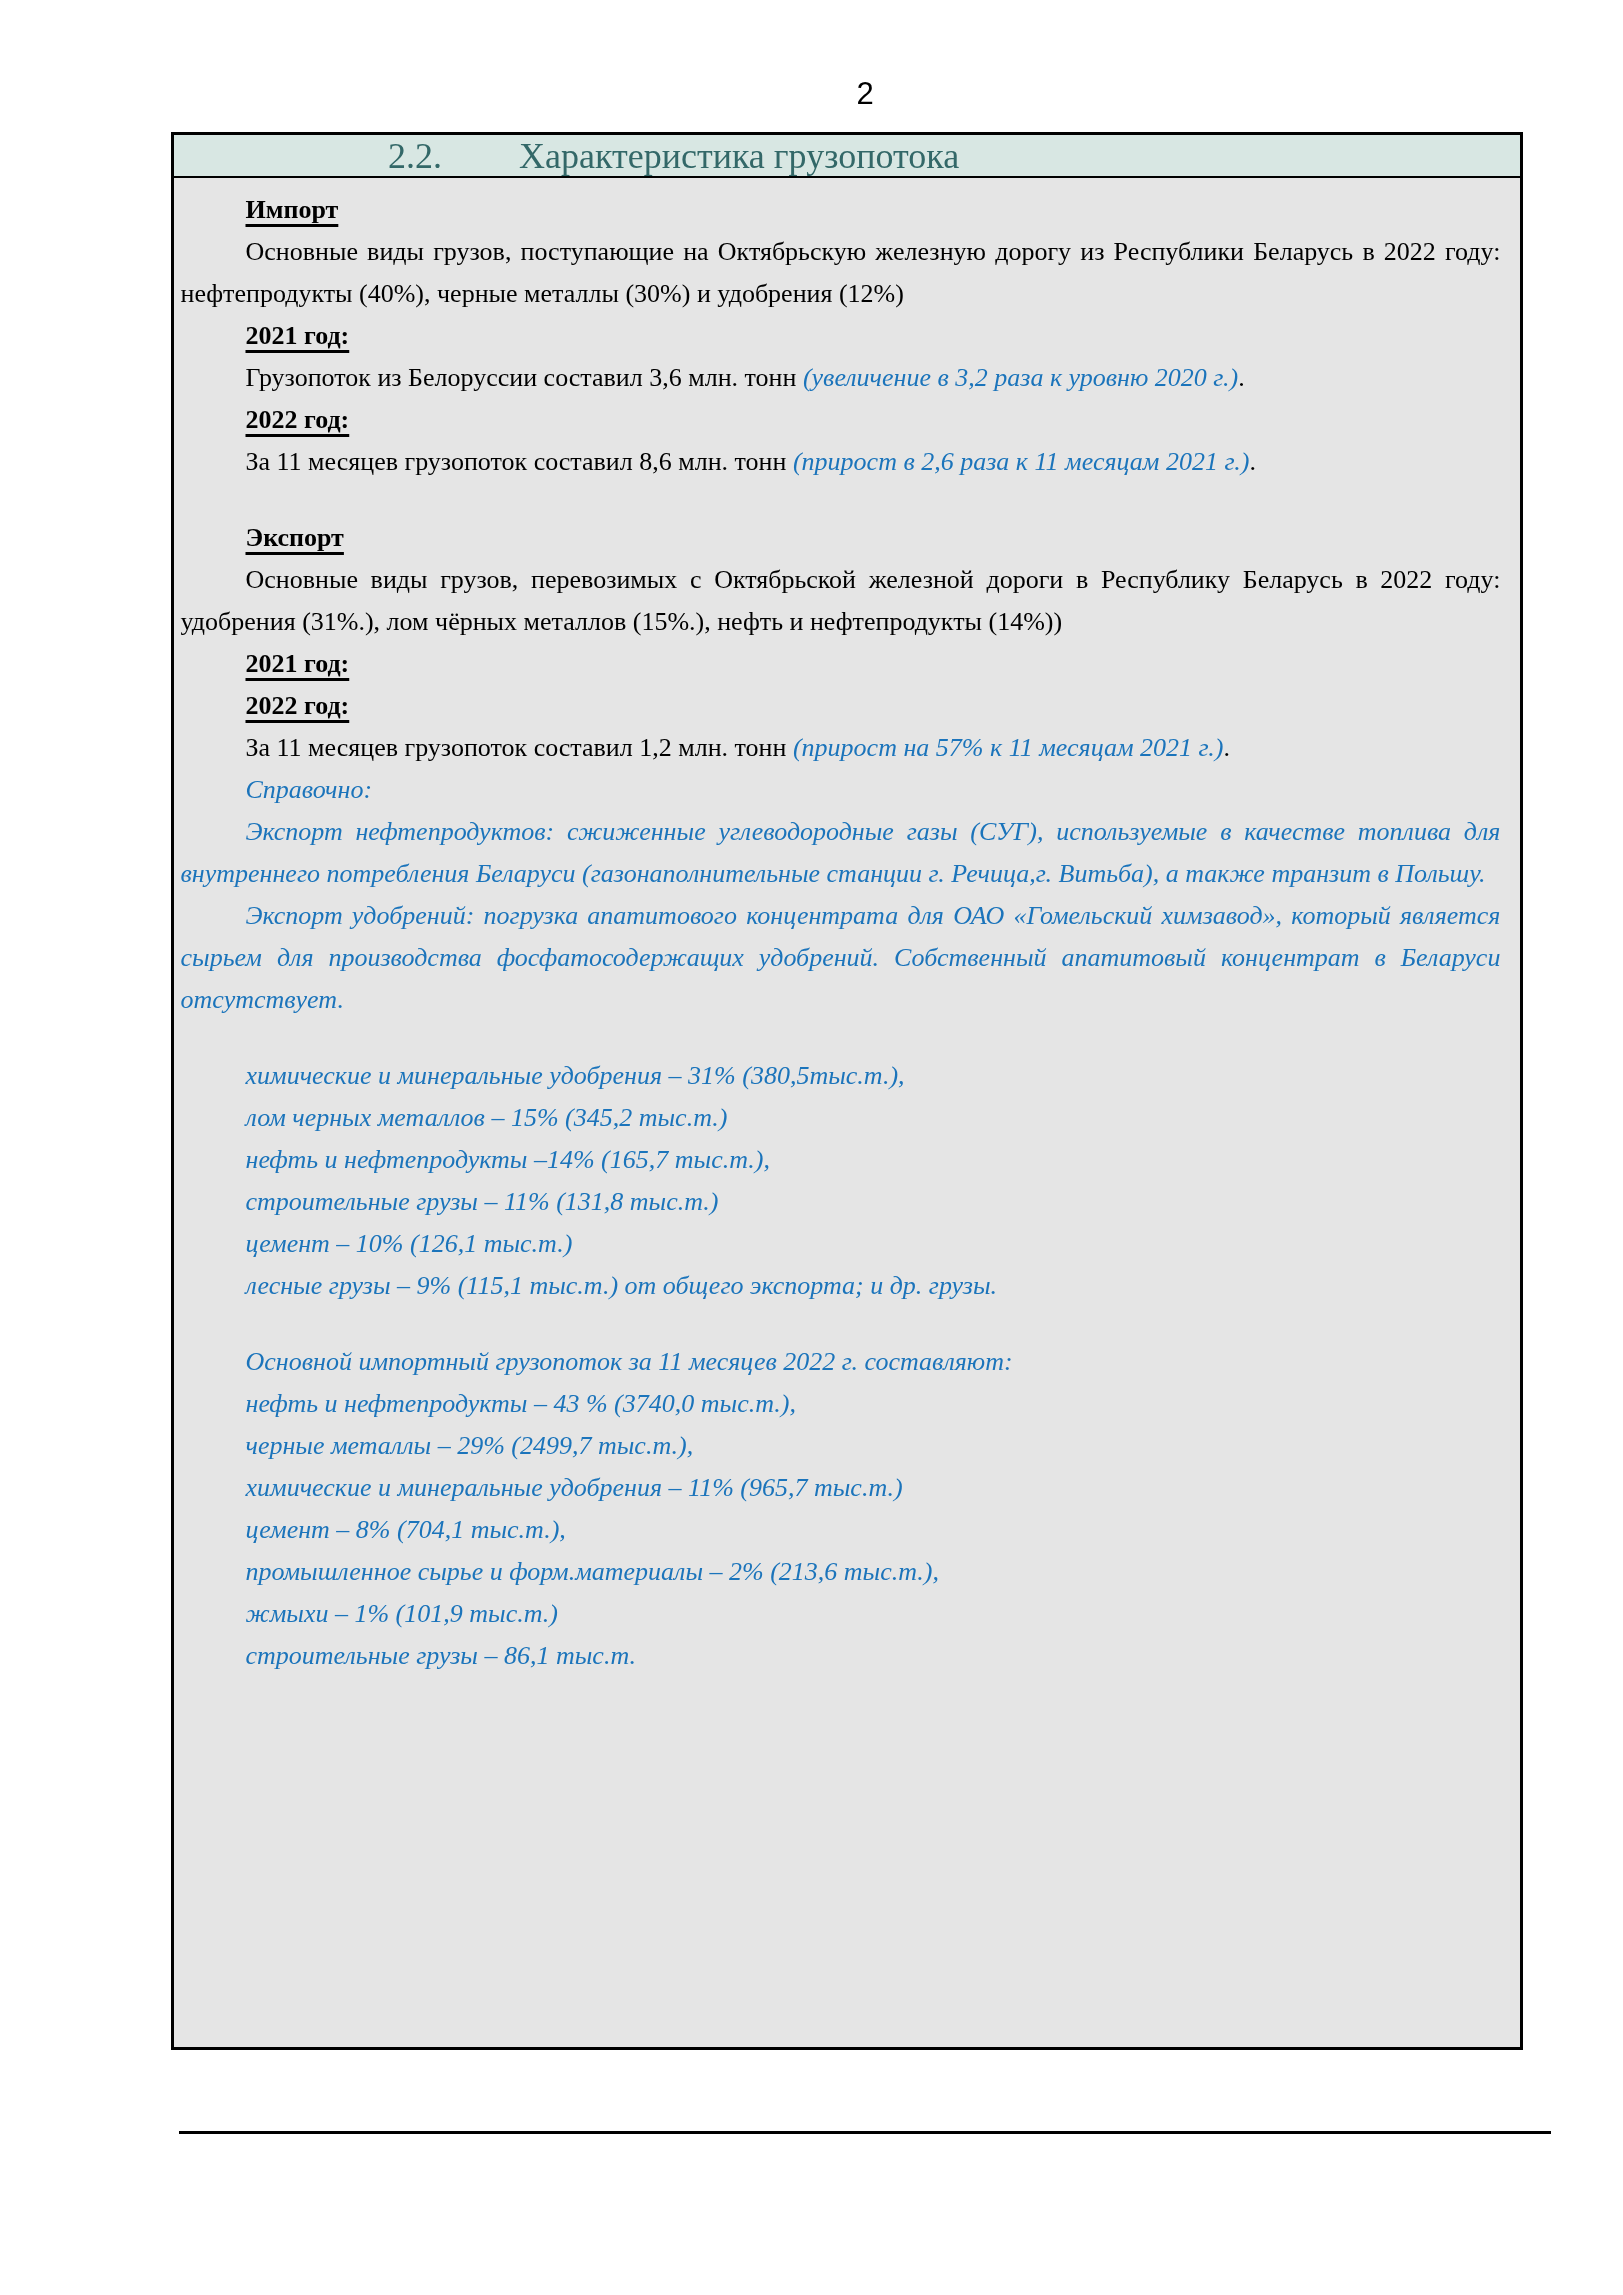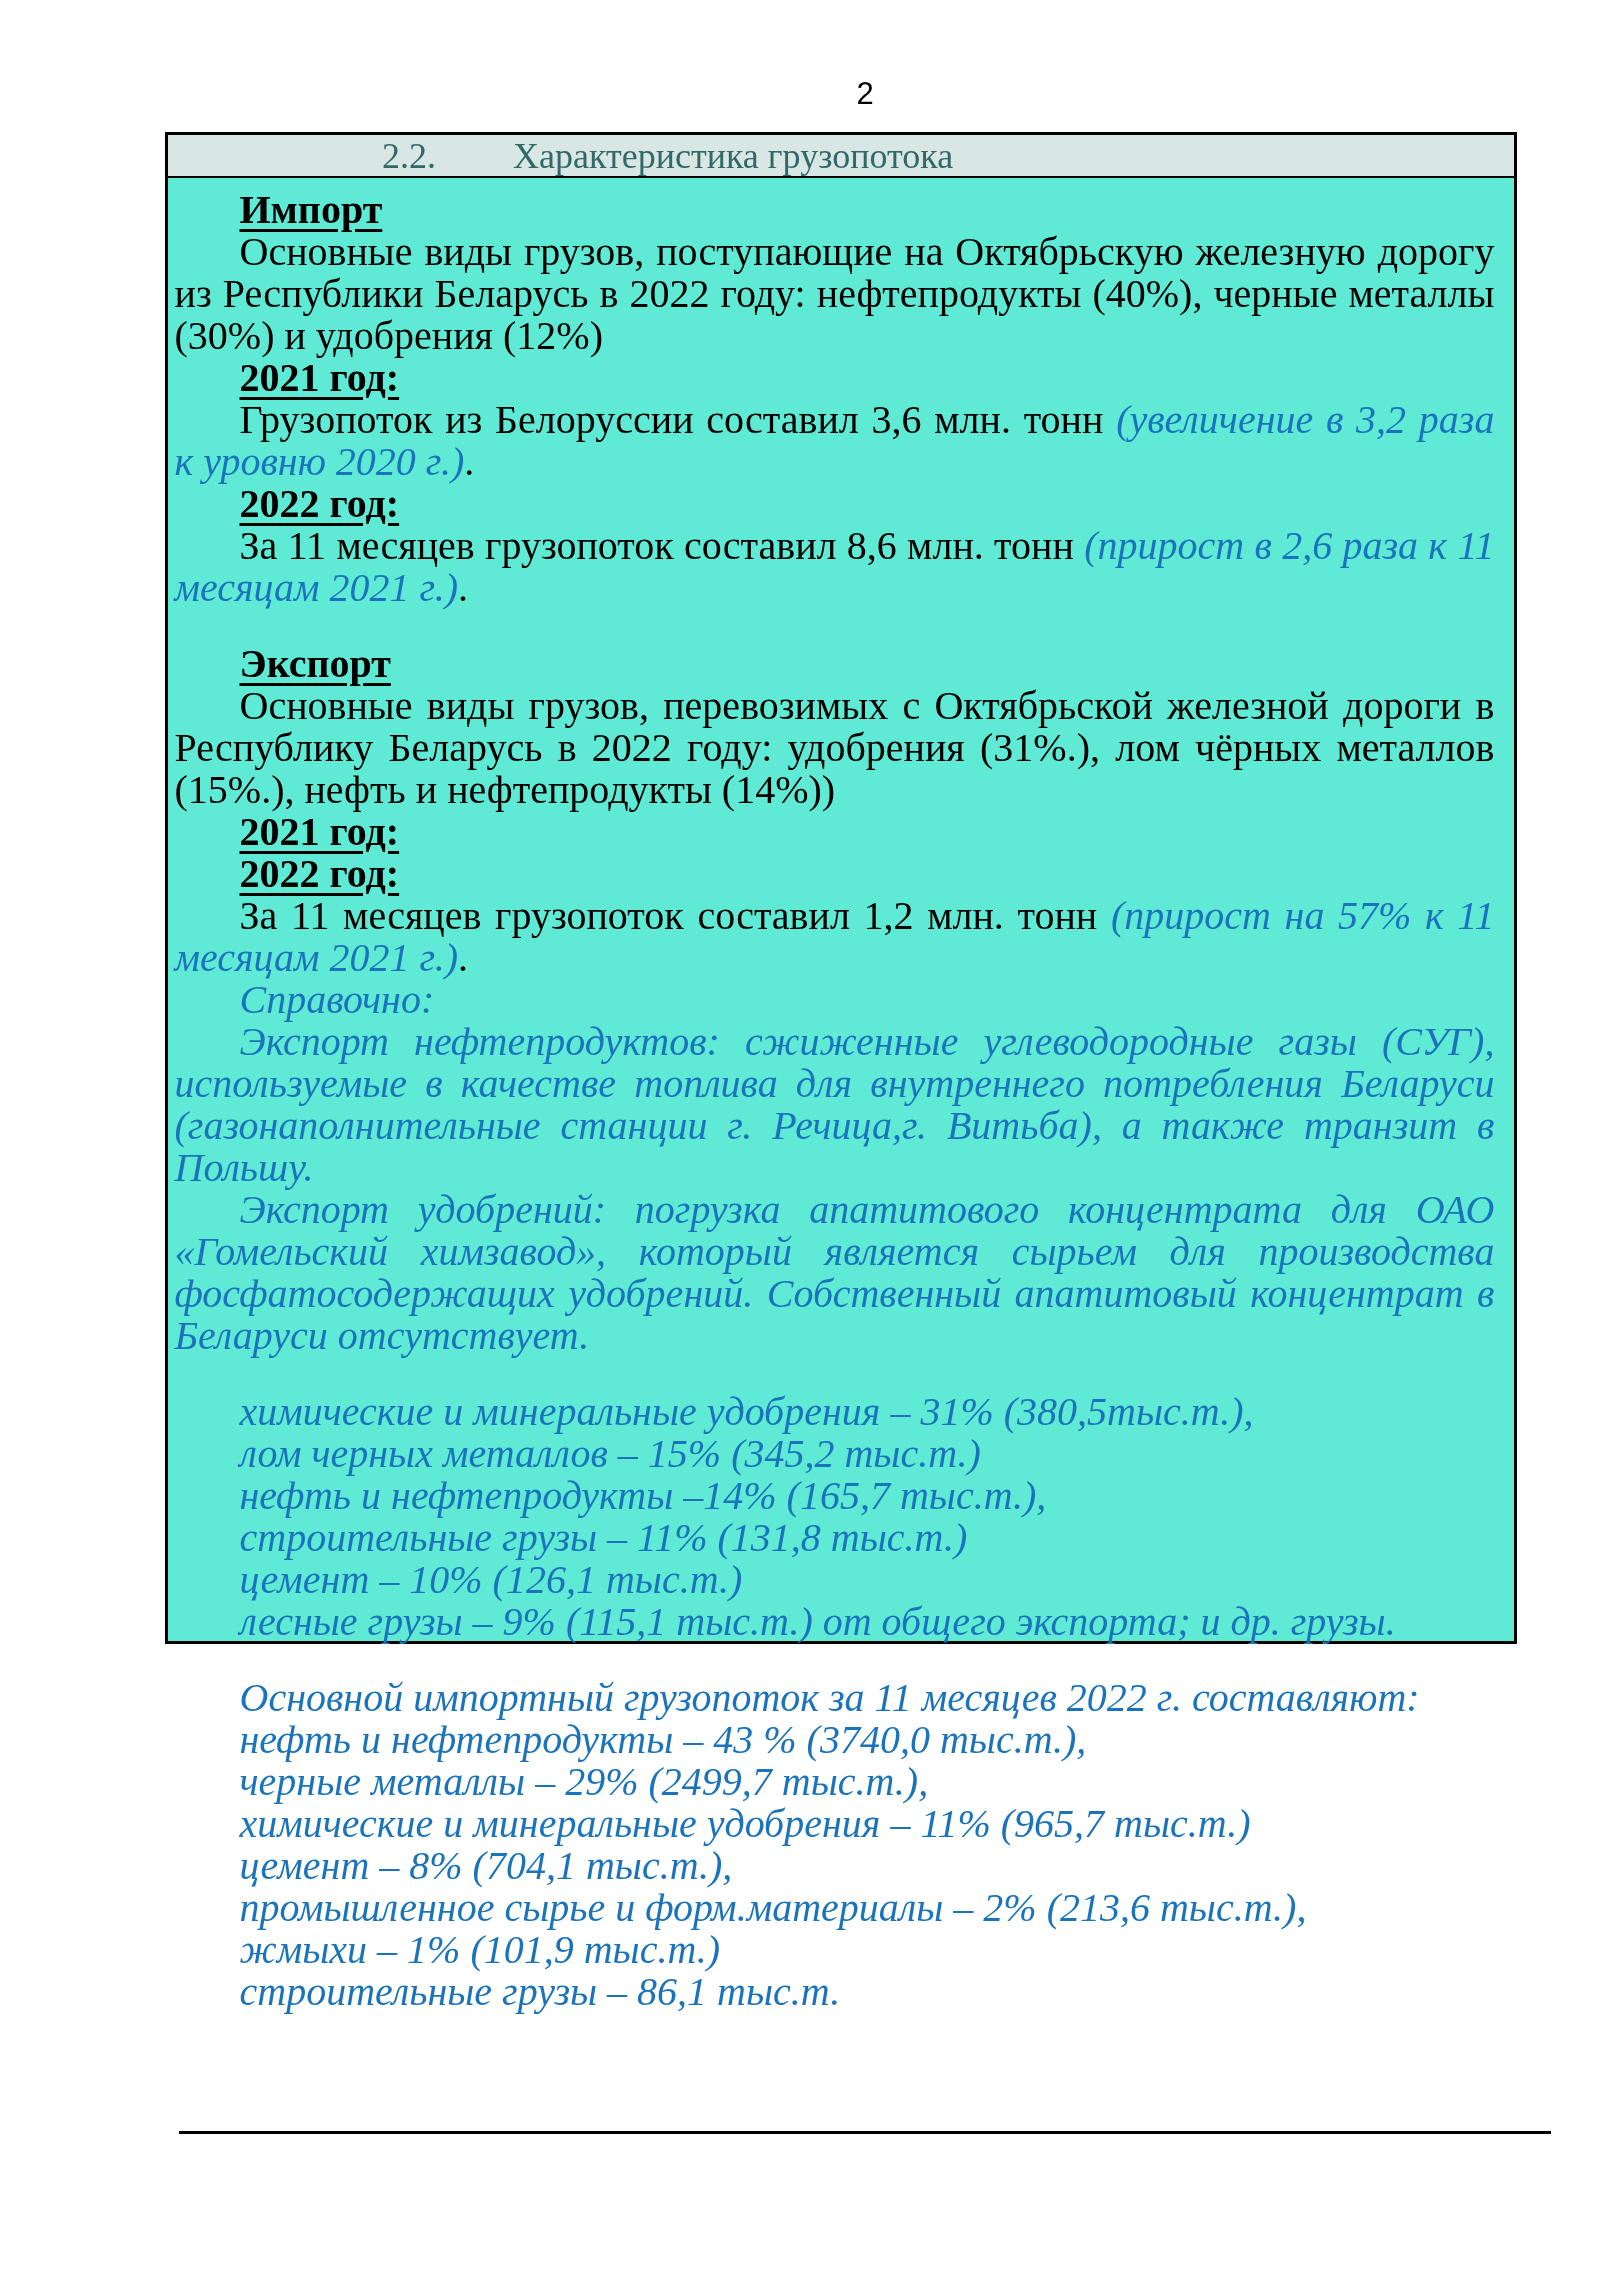--- a/index.html
+++ b/index.html
@@ -14,42 +14,42 @@
   .page-number {
     position:absolute;
     top:77px; left:179px; width:1372px;
     text-align:center;
     font-family:"Liberation Sans","DejaVu Sans",sans-serif;
     font-size:31px; line-height:33px;
     color:#000;
   }
   .doc-table {
     position:absolute;
-    left:165px; top:132px;
-    width:1352px; height:1512px;
+    left:171px; top:132px;
+    width:1352px; height:1918px;
     border:3.3px solid #000;
     box-sizing:border-box;
-    background:#5eead4;
+    background:#e5e5e5;
   }
   .table-header {
     height:41px;
     background:var(--band,#d8e7e3);
     border-bottom:2.6px solid #000;
     display:flex;
     align-items:center;
     padding-left:214px;
     box-sizing:content-box;
     color:var(--teal,#336868);
     font-size:36px;
     white-space:nowrap;
   }
   .table-header .h-num { margin-right:77px; }
   .table-body {
     padding:10.5px 19.6px 0 6.5px;
-    font-size:40px;
+    font-size:26px;
     line-height:42px;
   }
   .table-body p {
     margin:0;
     text-indent:65px;
     text-align:justify;
   }
   .table-body p.l { text-align:left; }
   .table-body p.blank { height:34px; line-height:34px; }
   .r-bold { font-weight:normal; }

